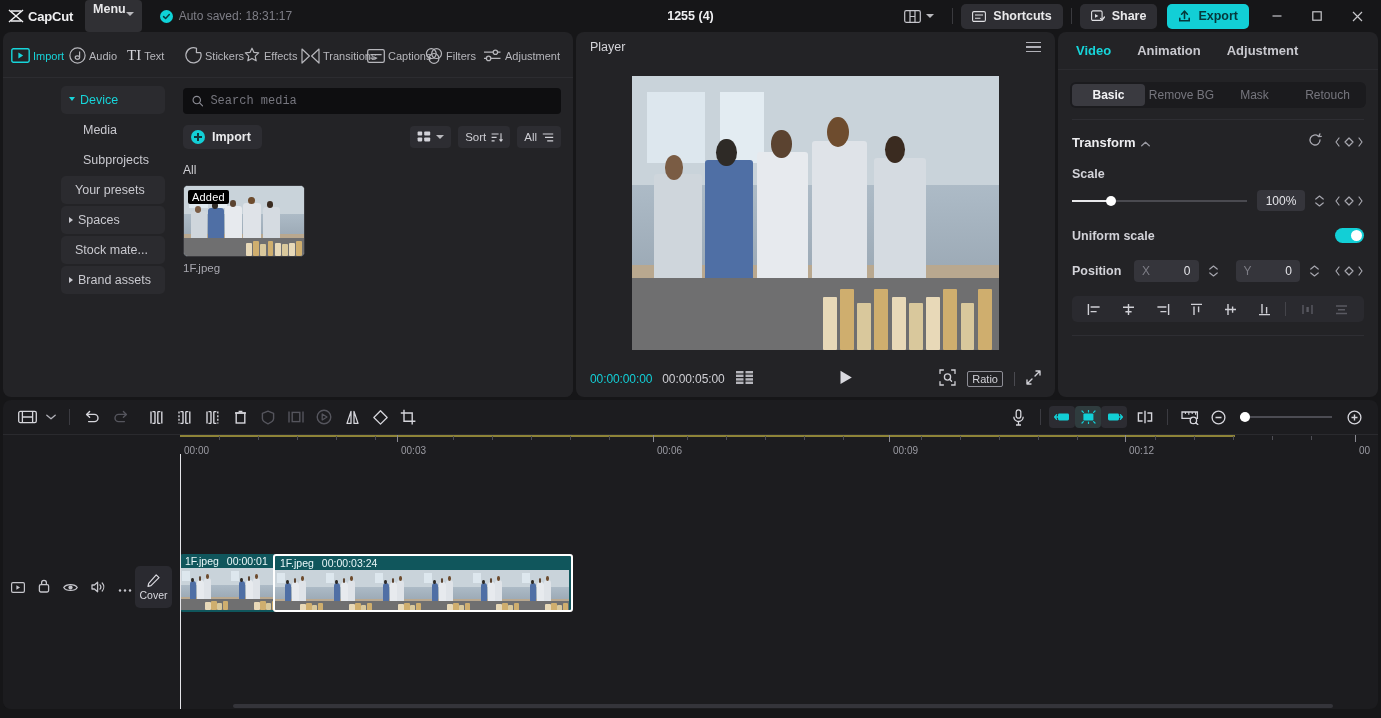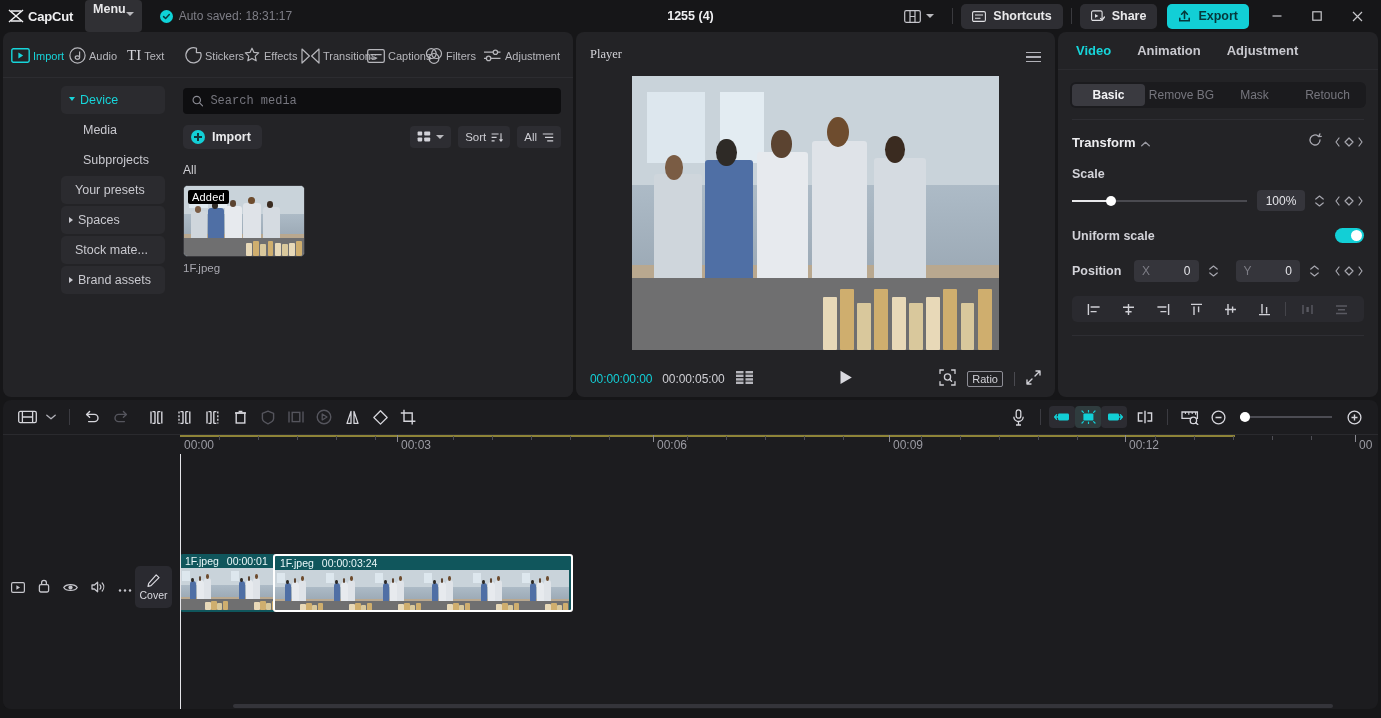--- a/index.html
+++ b/index.html
@@ -98,21 +98,21 @@
     background:#9fb0bd; border:1px solid #3a3a3e;
   }
   .badge-added{
     position:absolute;top:4px;left:4px;background:#000;color:#fff;font-size:11px;
     padding:1px 4px;border-radius:2px;letter-spacing:0.2px;
   }
   .thumbname{font-size:11.5px;color:#a8a8b0;margin-top:5px;}
 
   
   .playerpane { flex:1; background:#232326; border-radius:8px; display:flex; flex-direction:column; overflow:hidden;}
-  .phead { height:30px; display:flex; align-items:flex-end; padding:0 14px; font-size:12.5px; color:#d4d4d9;font-family:Liberation Serif, serif;}
+  .phead { height:30px; display:flex; align-items:center; padding:0 14px; font-size:12.5px; color:#d4d4d9;}
   .hamb { margin-left:auto; display:flex; flex-direction:column; gap:3px; cursor:pointer;}
   .hamb i { display:block; width:15px; height:1.5px; background:#b0b0b7;}
   .pstage { flex:1; display:flex; align-items:center; justify-content:center; background:#232326; padding:2px 0 0 0;}
   .video { width:367px; height:274px; background:#8fa4b4; position:relative; overflow:hidden;}
   .pbar { height:36px; display:flex; align-items:center; padding:0 14px; gap:0; font-size:12px; }
   .tc-cur { color:#13cfd6; font-family:"Liberation Sans",sans-serif; letter-spacing:-0.1px;}
   .tc-tot { color:#cfcfd4; margin-left:10px; letter-spacing:-0.1px;}
   .pbar-mid { flex:1; display:flex; align-items:center; justify-content:center; gap:0;}
   .playbtn { cursor:pointer; }
   .pbar-right { display:flex; align-items:center; gap:11px;}
@@ -160,21 +160,21 @@
   .tlsep{width:1px;height:16px;background:#3b3b41;margin:0 8px;}
   .tl-right{margin-left:auto;display:flex;align-items:center;gap:0;}
   .zoomtrack{width:92px;height:2px;background:#4c4c53;position:relative;margin:0 8px;}
   .zoomknob{position:absolute;left:5px;top:50%;transform:translate(-50%,-50%);width:10px;height:10px;border-radius:50%;background:#fff;}
   .zoomline{position:absolute;left:0;top:-1px;width:7px;height:4px;background:#fff;border-radius:2px;}
 
   .ruler { height:20px; position:relative; background:#1c1c1f; border-top:1px solid #2a2a2e;}
   .tick { position:absolute; top:0; width:1px; background:#4e4e55;}
   .tick.major{ height:7px; background:#8a8a92;}
   .tick.minor{ height:4px; top:1px;}
-  .rlabel{position:absolute;top:3px;font-size:12px;color:#9b9ba3;}
+  .rlabel{position:absolute;top:10px;font-size:10px;color:#9b9ba3;}
   .progline{position:absolute;top:0;left:177px;height:2px;background:#8e8438;}
   .tracks { flex:1; position:relative; overflow:hidden;}
   .trackhead { position:absolute; left:0; top:0; width:125px; height:100%; background:#1c1c1f; z-index:5;}
   .thicons{position:absolute; top:20px; left:8px; display:flex; align-items:center; gap:13px; color:#c5c5cb;}
   .coverbtn{
     position:absolute; left:132px; top:10px; width:37px; height:42px; background:#2a2a30;
     border-radius:5px; display:flex; flex-direction:column; align-items:center; justify-content:center;
     gap:2px; font-size:10.5px; color:#d9d9df; cursor:pointer;
   }
   .clip {

